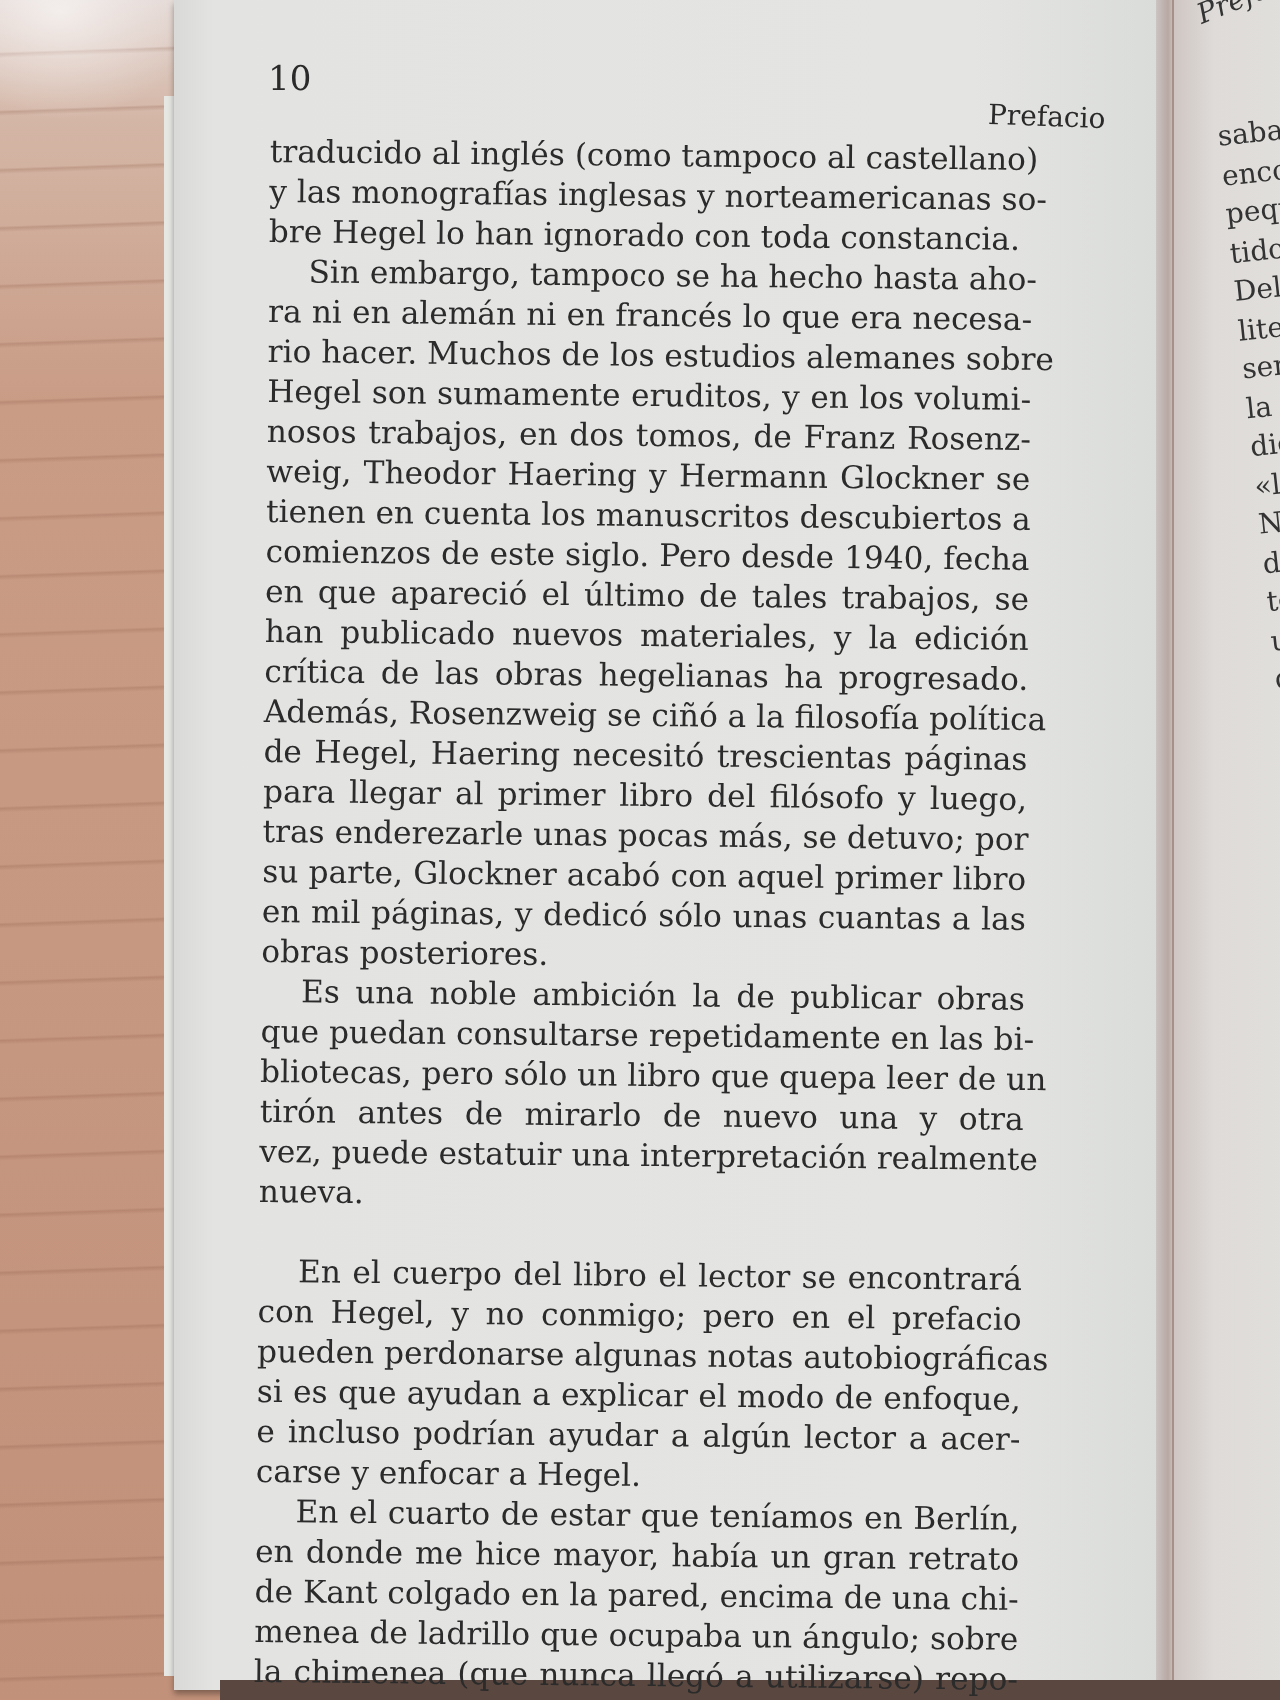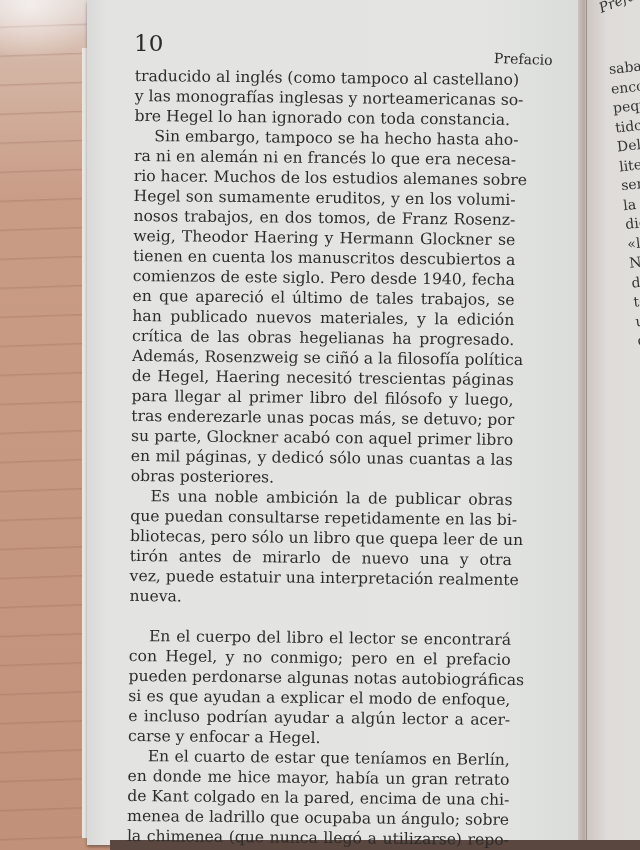--- a/index.html
+++ b/index.html
@@ -34,21 +34,21 @@
     }
     .gutter {
       position: absolute; left: 578px; top: 0; width: 10px; height: 850px;
       background: linear-gradient(90deg, #cbc4c1, #b8a8a4 60%, #d4ccc9);
     }
     .bottom-shadow {
       position: absolute; left: 110px; top: 840px; width: 530px; height: 10px;
       background: #5a4840;
     }
     .page-number {
-      position: absolute; left: 134px; top: 30px; font-size: 23px; color: #2a2a2a;
+      position: absolute; left: 134px; top: 30px; font-size: 17px; color: #2a2a2a;
     }
     .running-head {
       position: absolute; left: 494px; top: 51px; font-size: 14px; color: #2a2a2a;
       transform: rotate(2deg);
     }
     .body-text {
       position: absolute; left: 135px; top: 66px; width: 382px;
       color: #2b2b2b; font-size: 15.6px; line-height: 20px;
       transform: rotate(0.6deg); transform-origin: top left;
     }

